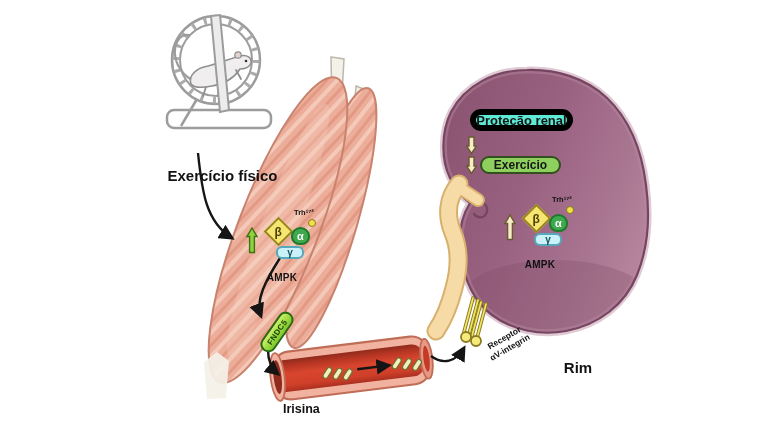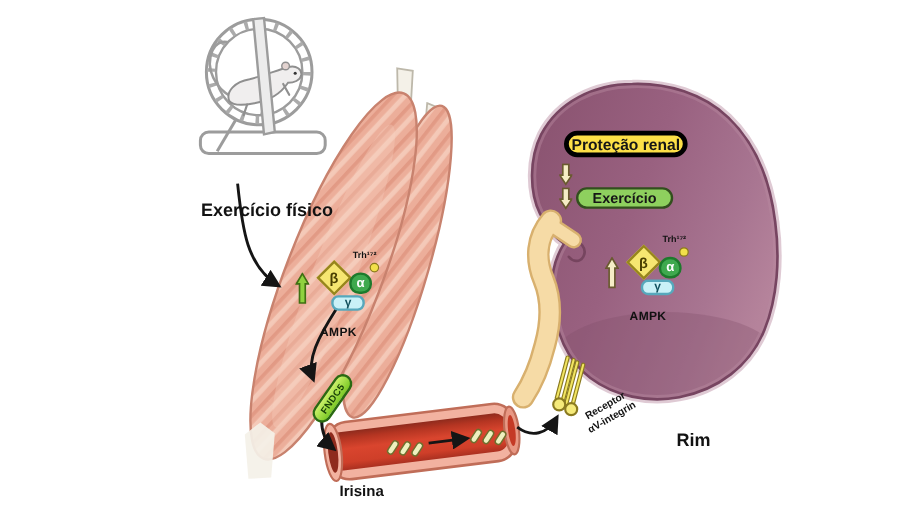--- a/index.html
+++ b/index.html
@@ -2,21 +2,21 @@
 <html><head>
 <meta charset="utf-8">
 <style>
   html,body{margin:0;padding:0;background:#fff;}
   .stage{position:relative;width:768px;height:432px;background:#ffffff;overflow:hidden;
          font-family:"Liberation Sans",sans-serif;}
   .scene{position:absolute;left:0;top:0;}
   .lbl{position:absolute;color:#121212;font-weight:bold;text-align:center;white-space:nowrap;margin-top:36px;}
   .badge{position:absolute;display:flex;align-items:center;justify-content:center;
          font-weight:bold;color:#161616;box-sizing:border-box;}
-  .badge-orange{background:#fde047;border:4px solid #000000;border-radius:11px;font-size:13px;}
+  .badge-orange{background:#5eead4;border:6px solid #000000;border-radius:11px;font-size:13px;}
   .badge-green{background:#8ed05e;border:2px solid #324f1d;border-radius:9px;font-size:12px;}
   .fndc5{position:absolute;left:254px;top:324px;width:46px;height:16px;
          background:linear-gradient(180deg,#c9f168,#7cc926);
          border:2px solid #2a6a12;border-radius:9px;transform:rotate(-55deg);
          display:flex;align-items:center;justify-content:center;
          font-size:8px;font-weight:bold;color:#173f06;letter-spacing:.4px;box-sizing:border-box;}
   .arrow-svg{position:absolute;}
   
   .ampk{position:absolute;width:80px;height:62px;}
   .ampk .up{position:absolute;left:4px;top:15px;}

